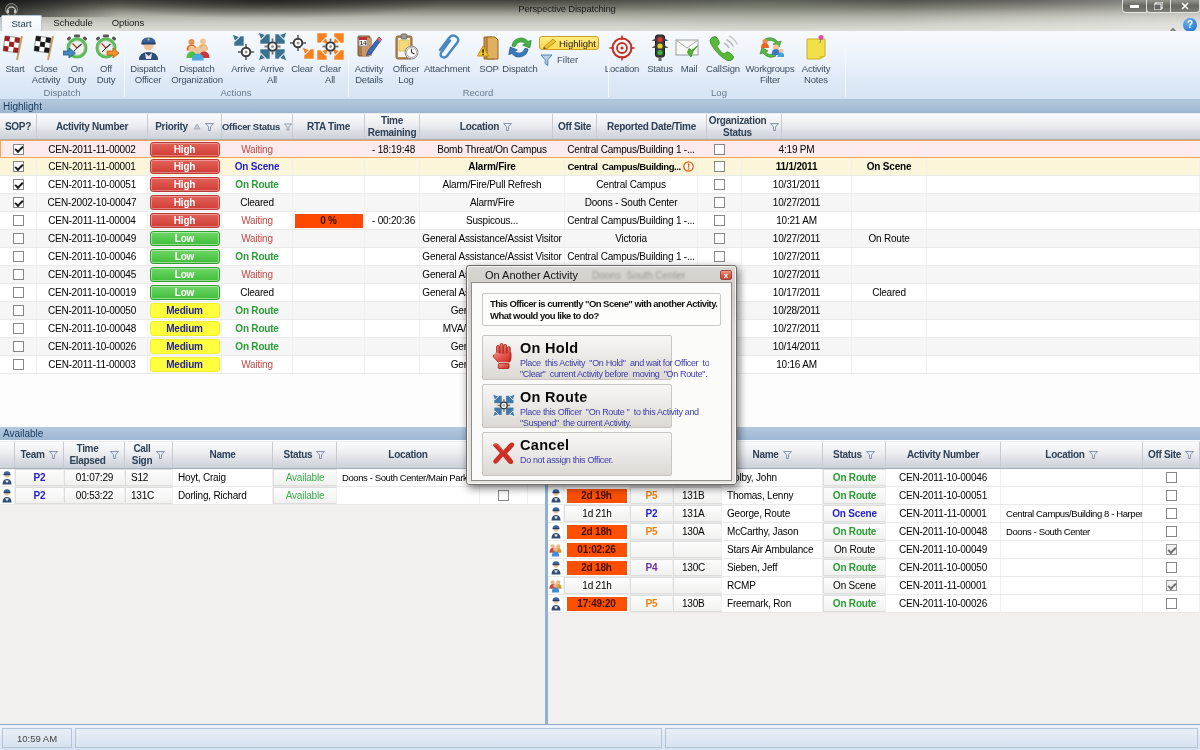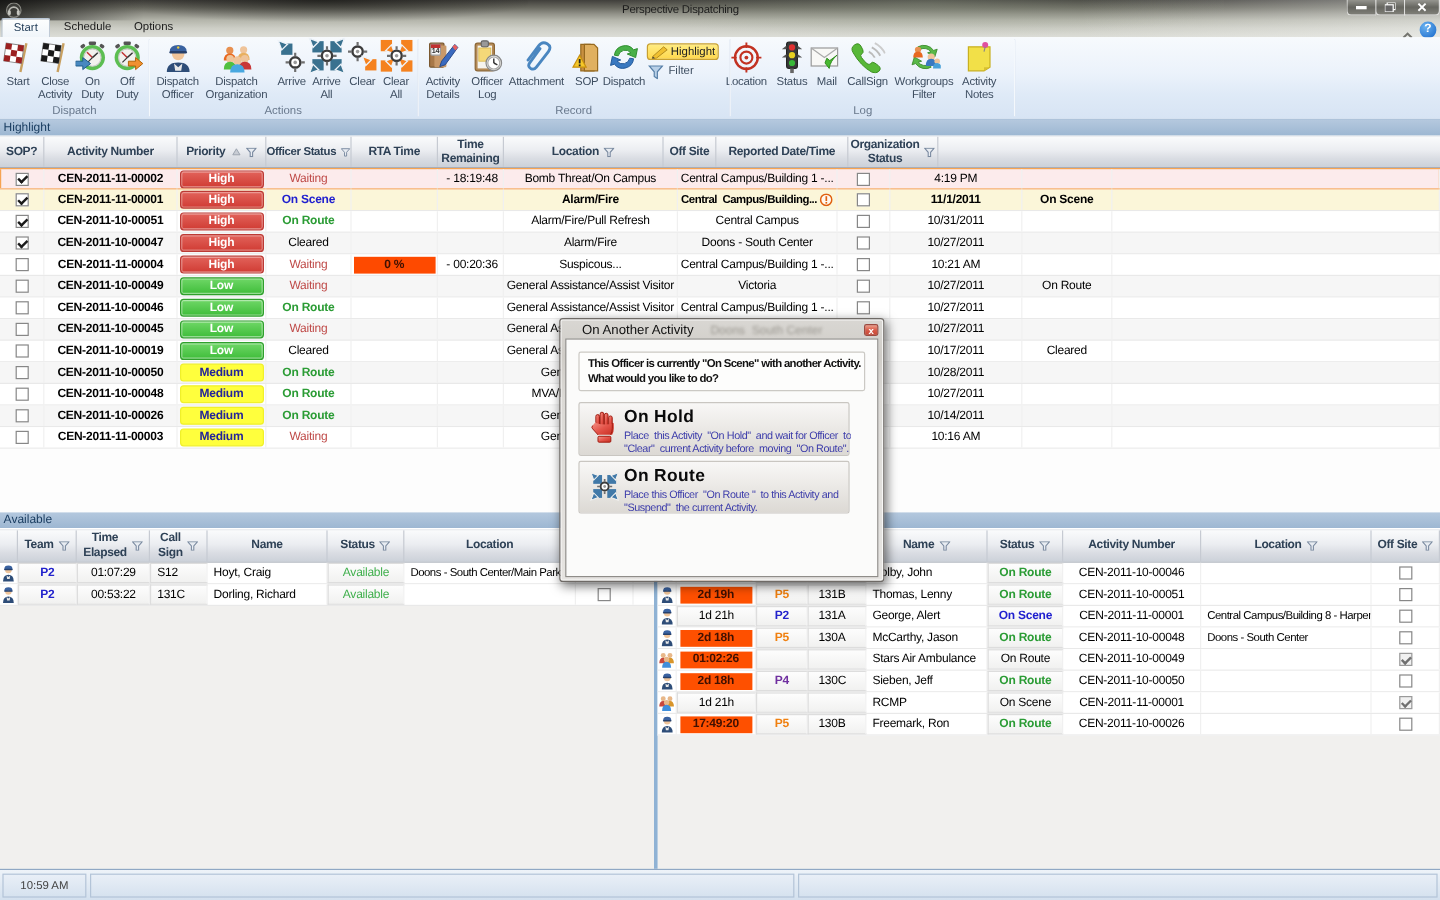--- a/index.html
+++ b/index.html
@@ -35,21 +35,21 @@
 
 .secbar{width:1200px;height:13px;background:linear-gradient(#b4c8de,#9db7d2);font-size:10px;color:#173a5e;padding-left:3px;line-height:13px}
 
 .ghead{display:flex;background:linear-gradient(180deg,#fafbfc 0%,#ebedf1 45%,#dadde3 72%,#ccd1d9 100%);border-bottom:1px solid #a8aeb9;border-top:1px solid #e8eaee}
 .ghead .hc{font-size:10px;letter-spacing:-0.3px;font-weight:bold;color:#2e4156;display:flex;align-items:center;justify-content:center;border-right:1px solid #c6cad2;position:relative;text-align:center;line-height:12px;white-space:nowrap}
 .grow{display:flex;height:18px;border-bottom:1px solid #e9e9e9;background:#fff;font-size:10px;letter-spacing:-0.2px;align-items:center}
 .grow.alt{background:#f6f6f6}
 .grow .gc{height:100%;display:flex;align-items:center;justify-content:center;overflow:hidden;white-space:nowrap;border-right:1px solid #f0f0f0;flex:none}
 .cell3d{border:1px solid #ddd;background:linear-gradient(#fdfdfd,#f1f1f0)}
 .gl{justify-content:flex-start !important;padding-left:5px}
-.bold{font-weight:bold}
+.bold{font-weight:normal}
 .cb{width:11px;height:11px;background:#fff;border:1px solid #878787;display:inline-block;position:relative;flex:none}
 .cb.ck:after{content:"";position:absolute;left:1.5px;top:1.5px;width:6px;height:3px;border-left:2px solid #1a1a1a;border-bottom:2px solid #1a1a1a;transform:rotate(-45deg)}
 .cb.gy{background:#f1f1f1;border-color:#9a9a9a}
 .cb.gy:after{content:"";position:absolute;left:1.5px;top:1.5px;width:6px;height:3px;border-left:2px solid #707070;border-bottom:2px solid #707070;transform:rotate(-45deg)}
 .badge{width:70px;height:15px;border-radius:3px;font-size:10px;font-weight:bold;text-align:center;line-height:14px;flex:none}
 .bhigh{background:linear-gradient(#e2635b,#d03c34);border:1px solid #bc3a35;color:#fff;box-shadow:inset 0 0 0 1px rgba(255,255,255,.35)}
 .blow{background:linear-gradient(#6fd767,#3fbd3a);border:1px solid #2fa02c;color:#fff;box-shadow:inset 0 0 0 1px rgba(255,255,255,.45)}
 .bmed{background:#ffff3d;border:1px solid #f0f02a;color:#24249a}
 .brta{width:68px;height:14px;background:#fe4a00;font-size:10px;font-weight:bold;color:#401000;text-align:center;line-height:14px;flex:none}
 .btime{width:60px;height:14px;background:#fe5000;font-size:10px;font-weight:bold;color:#401000;text-align:center;line-height:14px;flex:none}
@@ -61,21 +61,21 @@
 
 #statusbar{left:0;top:724px;width:1200px;height:26px;background:linear-gradient(#eef3f9,#d3e0ee);border-top:1px solid #90a8c4}
 #statusbar .seg{position:absolute;top:3px;height:20px;border:1px solid #b3c4d8;background:linear-gradient(#e9eff7,#d6e2ef)}
 
 #dlg{left:466px;top:265px;width:271px;height:220px;background:linear-gradient(180deg,#d9d7d3,#cfccc7 14%,#dbd9d5 30%,#e6e4e1);border:1px solid #6e6a66;border-radius:3px;box-shadow:2px 3px 9px rgba(0,0,0,.55), inset 0 0 0 1px rgba(255,255,255,.75)}
 #dlg .dtitle{position:absolute;left:18px;top:3px;font-size:11px;color:#111}
 #dlg .ghost{position:absolute;left:125px;top:4px;font-size:10px;color:#7b776f;filter:blur(1.2px);opacity:.65}
 #dlg .dclose{position:absolute;left:253px;top:4px;width:12px;height:10px;border:1px solid #9c4a40;border-radius:2px;background:linear-gradient(#f0a08c,#d75c4a 50%,#c84734);color:#fff;font-size:8px;line-height:9px;text-align:center;font-weight:bold}
 #dlg .dbody{position:absolute;left:4px;top:16px;width:261px;height:199px;background:#fbfbfa;border:1px solid #8f8d89}
 .msgbox{position:absolute;left:10px;top:10px;width:239px;height:33px;background:#fdfdfc;border:1px solid #cbc9c4;border-radius:2px;font-size:9.5px;letter-spacing:-0.55px;font-weight:bold;color:#111;padding:4px 0 0 7px;line-height:11.5px;white-space:nowrap;overflow:hidden}
-.opt{position:absolute;left:10px;width:226px;background:linear-gradient(180deg,#f8f7f6,#eceae7 45%,#dcd9d4);border:1px solid #c9c6c1;border-radius:2px}
+.opt{position:absolute;left:10px;width:190px;background:linear-gradient(180deg,#f8f7f6,#eceae7 45%,#dcd9d4);border:1px solid #c9c6c1;border-radius:2px}
 .opt .ot{position:absolute;left:37px;top:4px;font-size:14.5px;letter-spacing:0.3px;font-weight:bold;color:#0a0a0a}
 .opt .od{position:absolute;left:37px;top:22px;font-size:9px;letter-spacing:-0.35px;color:#3c3caa;line-height:10.5px;white-space:nowrap;overflow:hidden}
 .opt svg{position:absolute;left:8px;top:6px;width:25px;height:28px}
 </style></head>
 <body>
 
 <div id="glass" class="abs">
     <div class="blob0 abs"></div>
     <div class="blob1 abs"></div>
     <div class="blob2 abs"></div>
@@ -550,21 +550,21 @@
         <span class="cb"></span>
       </div>
 <div class="gc" style="width:110px">10/31/2011</div>
 <div class="gc" style="width:75px"></div>
 <div class="gc" style="width:273px;font-size:9.5px;letter-spacing:-0.4px"></div>
 </div>
 <div class="grow alt" style="">
 <div class="gc" style="width:37px">
         <span class="cb ck"></span>
       </div>
-<div class="gc bold" style="width:111px">CEN-2011-10-00047</div>
+<div class="gc bold" style="width:111px">CEN-2002-10-00047</div>
 <div class="gc" style="width:74px">
         <span class="badge bhigh">High</span>
       </div>
 <div class="gc cleared" style="width:71px">Cleared</div>
 <div class="gc" style="width:72px"></div>
 <div class="gc" style="width:55px;justify-content:flex-end;padding-right:4px"></div>
 <div class="gc" style="width:145px">Alarm/Fire</div>
 <div class="gc" style="width:133px">Doons - South Center</div>
 <div class="gc" style="width:44px">
         <span class="cb"></span>
@@ -896,21 +896,21 @@
           <circle cx="6" cy="5" r="2.7" fill="#efc49a"></circle>
           <path d="M2.6 4.2 q0-2.9 3.4-2.9 q3.4 0 3.4 2.9 l-1 0.6 q-2.4-0.9-4.8 0z" fill="#3a62a0"></path>
           <rect x="2.4" y="4" width="7.2" height="1.2" rx="0.6" fill="#26406c"></rect>
         </svg>
       </div>
 <div class="gc cell3d" style="width:66px">1d 21h</div>
 <div class="gc cell3d" style="width:43px">
         <b style="color:#2222cc">P2</b>
       </div>
 <div class="gc cell3d gl" style="width:49px;padding-left:8px">131A</div>
-<div class="gc gl" style="width:101px">George, Alert</div>
+<div class="gc gl" style="width:101px">George, Route</div>
 <div class="gc cell3d onscene" style="width:63px">On Scene</div>
 <div class="gc" style="width:115px">CEN-2011-11-00001</div>
 <div class="gc gl" style="width:142px;font-size:9.5px;letter-spacing:-0.4px">Central Campus/Building 8 - Harper</div>
 <div class="gc" style="width:57px">
         <span class="cb"></span>
       </div>
 </div>
 <div class="grow">
 <div class="gc" style="width:16px">
         <svg width="12" height="15" viewBox="0 0 12 15">
@@ -1085,14 +1085,22 @@
               <line x1="16.5" y1="20.5" x2="16.5" y2="23.5"></line>
               <line x1="8.5" y1="15.5" x2="11.5" y2="15.5"></line>
               <line x1="24.5" y1="15.5" x2="21.5" y2="15.5"></line>
             </g>
             <circle cx="16.5" cy="15.5" r="1.5" fill="#9a9a9a"></circle>
           </g>
         </svg>
 <div class="ot">On Route</div>
 <div class="od">Place this Officer&nbsp; "On Route "&nbsp; to this Activity and<br>"Suspend"&nbsp; the current Activity.</div>
 </div>
+<div class="opt" style="top:149px;height:44px">
+<svg width="28" height="26" viewBox="0 0 28 26">
+          <path d="M2.5 3.5 Q5.5 0.5 8.5 3.5 L14 10 L20.5 2.5 Q23.5 0 25.5 2 Q27 4 24.5 6.5 L18 13.5 L23.5 20 Q26 23 24 24.8 Q21.5 26.5 19 23.5 L13.5 17 L7.5 23.5 Q5 26 3.2 24.2 Q1.5 22.5 4 19.8 L10 13 L4 6.5 Q1.5 4.5 2.5 3.5Z" fill="#cd2f24"></path>
+          <path d="M3.5 4 Q5.5 2 8 4.5 L14 11" fill="none" stroke="#e98478" stroke-width="0.8"></path>
+        </svg>
+<div class="ot">Cancel</div>
+<div class="od">Do not assign this Officer.</div>
+</div>
 </div>
 </div>
 
 </body></html>

